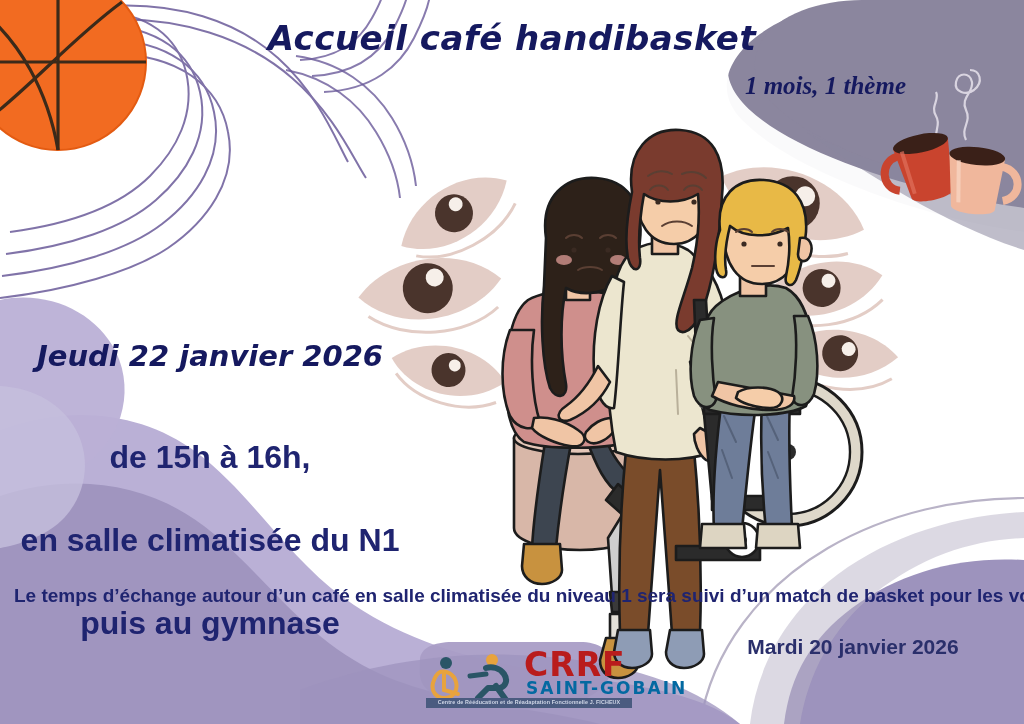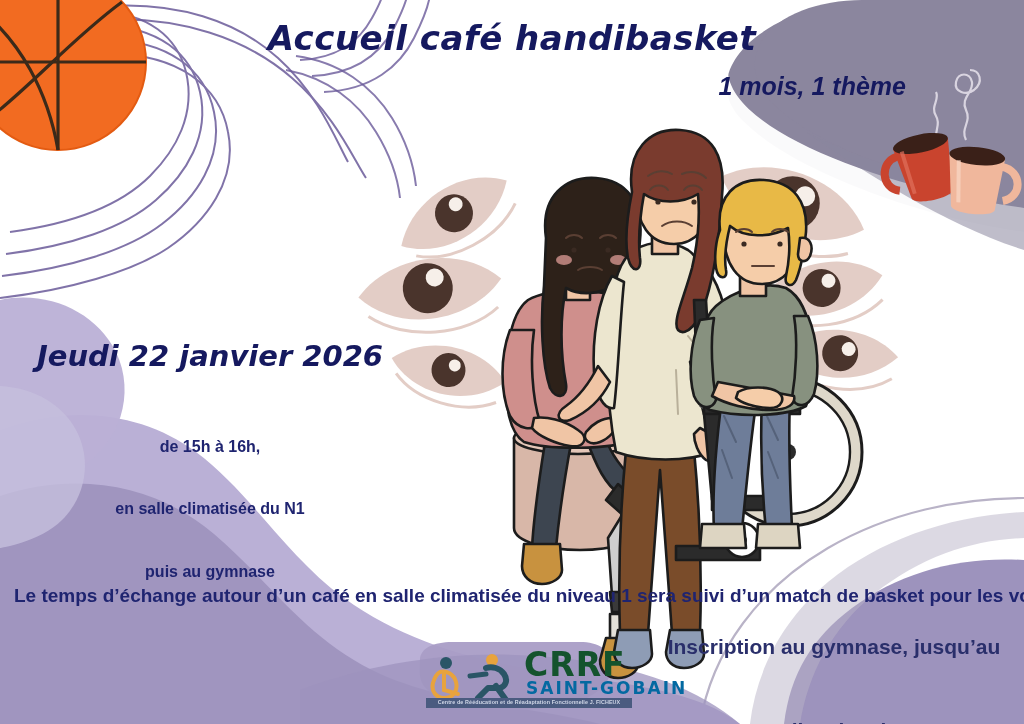--- a/index.html
+++ b/index.html
@@ -15,59 +15,59 @@
   .txt{position:absolute;color:#1a1f6e;white-space:pre;}
 
   #title{
     left:0;right:0;top:18px;text-align:center;
     font-family:"DejaVu Sans",sans-serif;
     font-size:34px;font-weight:700;font-style:italic;
     letter-spacing:0.5px;color:#15195f;
   }
   #subtitle1{
     left:0;right:118px;top:72px;text-align:right;
-    font-family:Liberation Sans, sans-serif;
+    font-family:Liberation Serif, serif;
     font-size:25px;font-weight:700;font-style:italic;color:#15195f;
   }
   #theme{
     left:0;right:0;top:116px;text-align:center;
     font-family:"Liberation Sans",sans-serif;
     font-size:27px;font-weight:600;color:#1f2470;
   }
 
   #dateBlock{
     left:20px;top:296px;width:380px;text-align:center;line-height:1.30;
   }
   #dateBlock .d1{
     font-family:"DejaVu Sans",sans-serif;
     font-size:29px;font-weight:700;font-style:italic;color:#15195f;
     display:block;margin-bottom:20px;
   }
   #dateBlock .d2{
     font-family:"Liberation Sans",sans-serif;
-    font-size:16px;font-weight:700;color:#1f2470;display:block;text-align:center;
+    font-size:32px;font-weight:700;color:#1f2470;display:block;text-align:center;
   }
 
   #noteBlock{
     left:14px;top:584px;width:610px;text-align:center;line-height:1.22;
     font-size:19px;font-weight:700;color:#1f2470;
   }
   #inscrBlock{
     left:660px;top:578px;width:348px;text-align:right;line-height:1.32;
     font-size:21px;font-weight:600;color:#2a2f6b;
   }
   #inscrBlock .l1{display:block;text-align:center;}
   #inscrBlock .l2{display:block;text-align:center;padding-left:38px;}
 
   
   #logo{position:absolute;left:430px;top:650px;width:290px;height:66px;}
   #logoText{
     position:absolute;left:94px;top:-2px;
     font-family:"DejaVu Sans",sans-serif;
-    font-size:33px;font-weight:700;color:#14532d;letter-spacing:1px;
+    font-size:33px;font-weight:700;color:#b91c1c;letter-spacing:1px;
     line-height:1;
   }
   #logoSub{
     position:absolute;left:96px;top:30px;
     font-family:"DejaVu Sans",sans-serif;
     font-size:17px;font-weight:700;color:#0369a1;letter-spacing:2px;
     line-height:1;
   }
   #logoTag{
     position:absolute;left:-4px;top:48px;width:200px;
@@ -402,21 +402,20 @@
   <div class="txt" id="dateBlock">
     <span class="d1">Jeudi 22 janvier 2026</span>
     <span class="d2">de 15h à 16h,</span>
     <span class="d2">en salle climatisée du N1</span>
     <span class="d2">puis au gymnase</span>
   </div>
 
   <div class="txt" id="noteBlock">Le temps d’échange autour d’un café en salle climatisée du niveau 1 sera suivi d’un match de basket pour les volontaires</div>
 
   <div class="txt" id="inscrBlock">
-    <span class="l1">Inscription au gymnase, jusqu’au</span>
     <span class="l2">Mardi 20 janvier 2026</span>
     
   </div>
 
   <div id="logo">
     <svg width="96" height="56" viewBox="0 0 96 56">
       <g>
         <circle cx="16" cy="13" r="6" fill="#2a5566"></circle>
         <path d="M10,22 C16,20 24,24 26,32 C28,40 24,48 14,48 C6,48 1,41 3,33
                  C5,26 8,23 10,22 Z" fill="none" stroke="#e8a33d" stroke-width="4"></path>

